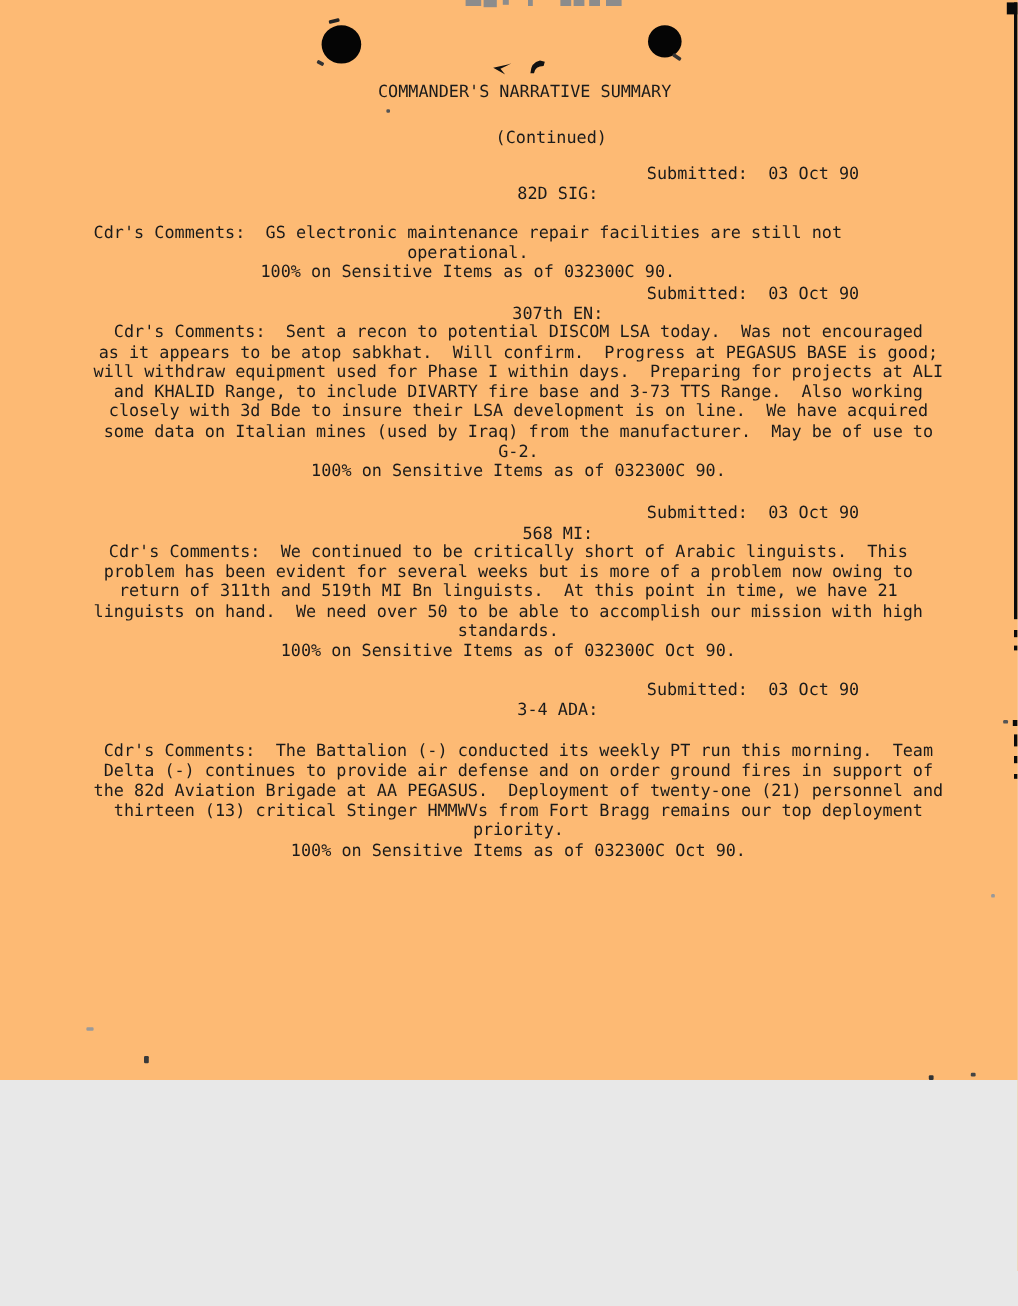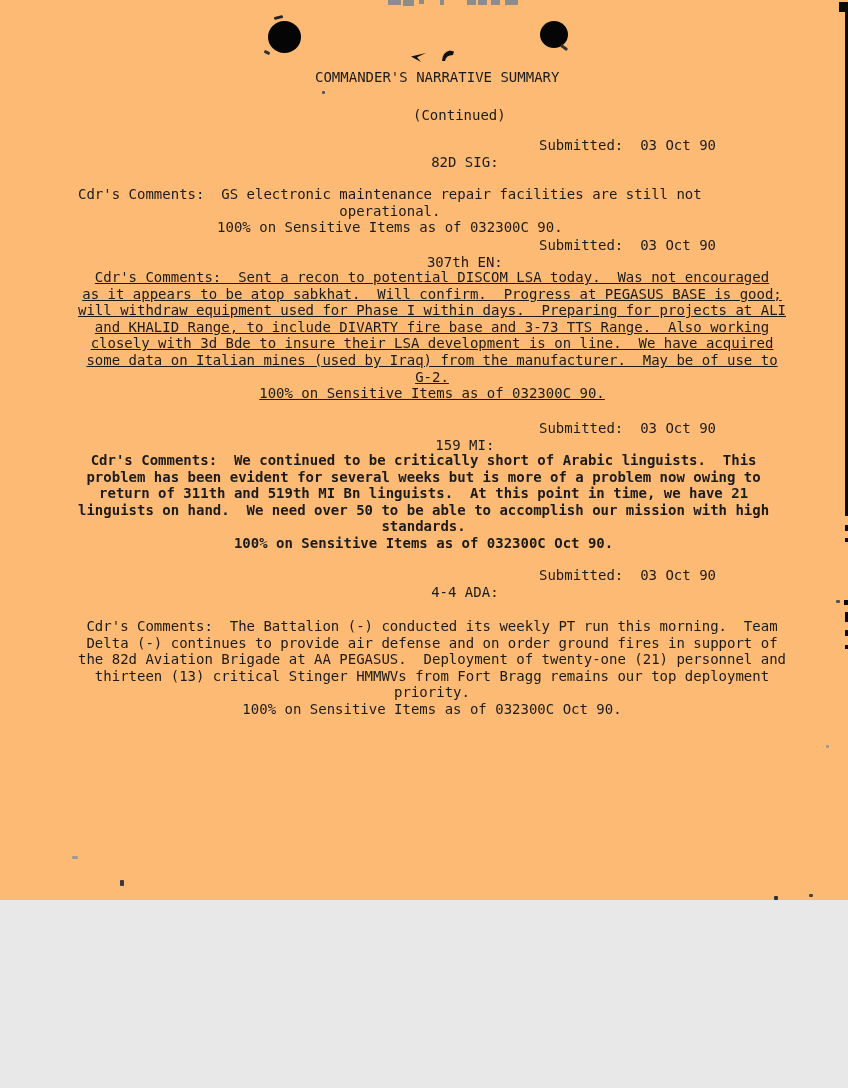--- a/index.html
+++ b/index.html
@@ -80,42 +80,42 @@
     <span class="submitted">Submitted:  03 Oct 90</span>
   </div>
   <pre class="sec-body" style="top:186px;">Cdr's Comments:  GS electronic maintenance repair facilities are still not
 operational.
 100% on Sensitive Items as of 032300C 90.</pre>
 
   <div class="doc-text sec-head" style="top:237px;">
     <span>307th EN:</span>
     <span class="submitted">Submitted:  03 Oct 90</span>
   </div>
-  <pre class="sec-body" style="top:269px;text-decoration:underline;">Cdr's Comments:  Sent a recon to potential DISCOM LSA today.  Was not encouraged
+  <pre class="sec-body" style="top:269px;">Cdr's Comments:  Sent a recon to potential DISCOM LSA today.  Was not encouraged
 as it appears to be atop sabkhat.  Will confirm.  Progress at PEGASUS BASE is good;
 will withdraw equipment used for Phase I within days.  Preparing for projects at ALI
 and KHALID Range, to include DIVARTY fire base and 3-73 TTS Range.  Also working
 closely with 3d Bde to insure their LSA development is on line.  We have acquired
 some data on Italian mines (used by Iraq) from the manufacturer.  May be of use to
 G-2.
 100% on Sensitive Items as of 032300C 90.</pre>
 
   <div class="doc-text sec-head" style="top:420px;">
-    <span>159 MI:</span>
+    <span>568 MI:</span>
     <span class="submitted">Submitted:  03 Oct 90</span>
   </div>
-  <pre class="sec-body" style="top:452px;font-weight:bold;">Cdr's Comments:  We continued to be critically short of Arabic linguists.  This
+  <pre class="sec-body" style="top:452px;">Cdr's Comments:  We continued to be critically short of Arabic linguists.  This
 problem has been evident for several weeks but is more of a problem now owing to
 return of 311th and 519th MI Bn linguists.  At this point in time, we have 21
 linguists on hand.  We need over 50 to be able to accomplish our mission with high
 standards.
 100% on Sensitive Items as of 032300C Oct 90.</pre>
 
   <div class="doc-text sec-head" style="top:567px;">
-    <span>4-4 ADA:</span>
+    <span>3-4 ADA:</span>
     <span class="submitted">Submitted:  03 Oct 90</span>
   </div>
   <pre class="sec-body" style="top:618px;">Cdr's Comments:  The Battalion (-) conducted its weekly PT run this morning.  Team
 Delta (-) continues to provide air defense and on order ground fires in support of
 the 82d Aviation Brigade at AA PEGASUS.  Deployment of twenty-one (21) personnel and
 thirteen (13) critical Stinger HMMWVs from Fort Bragg remains our top deployment
 priority.
 100% on Sensitive Items as of 032300C Oct 90.</pre>
 
   <div class="doc-text" style="left:428px; top:941px;">2</div>

